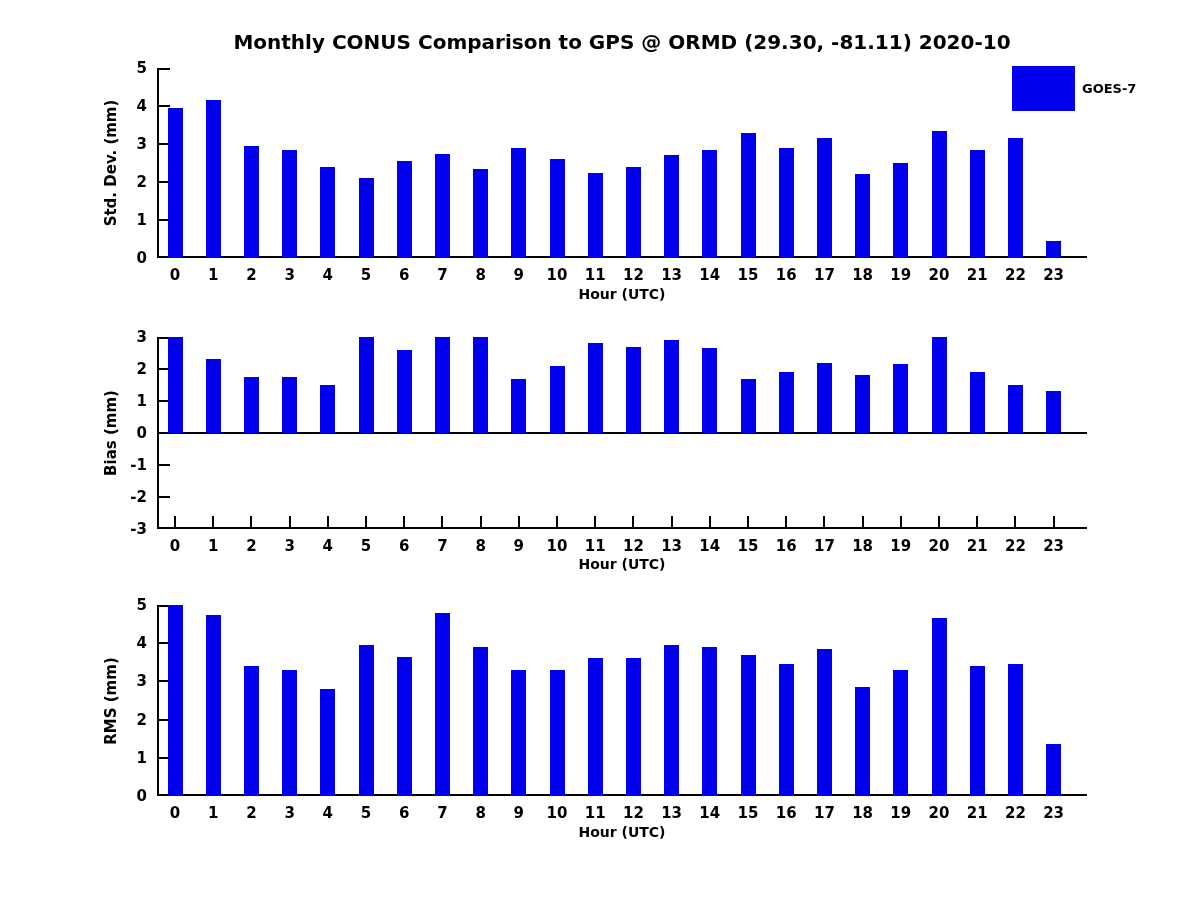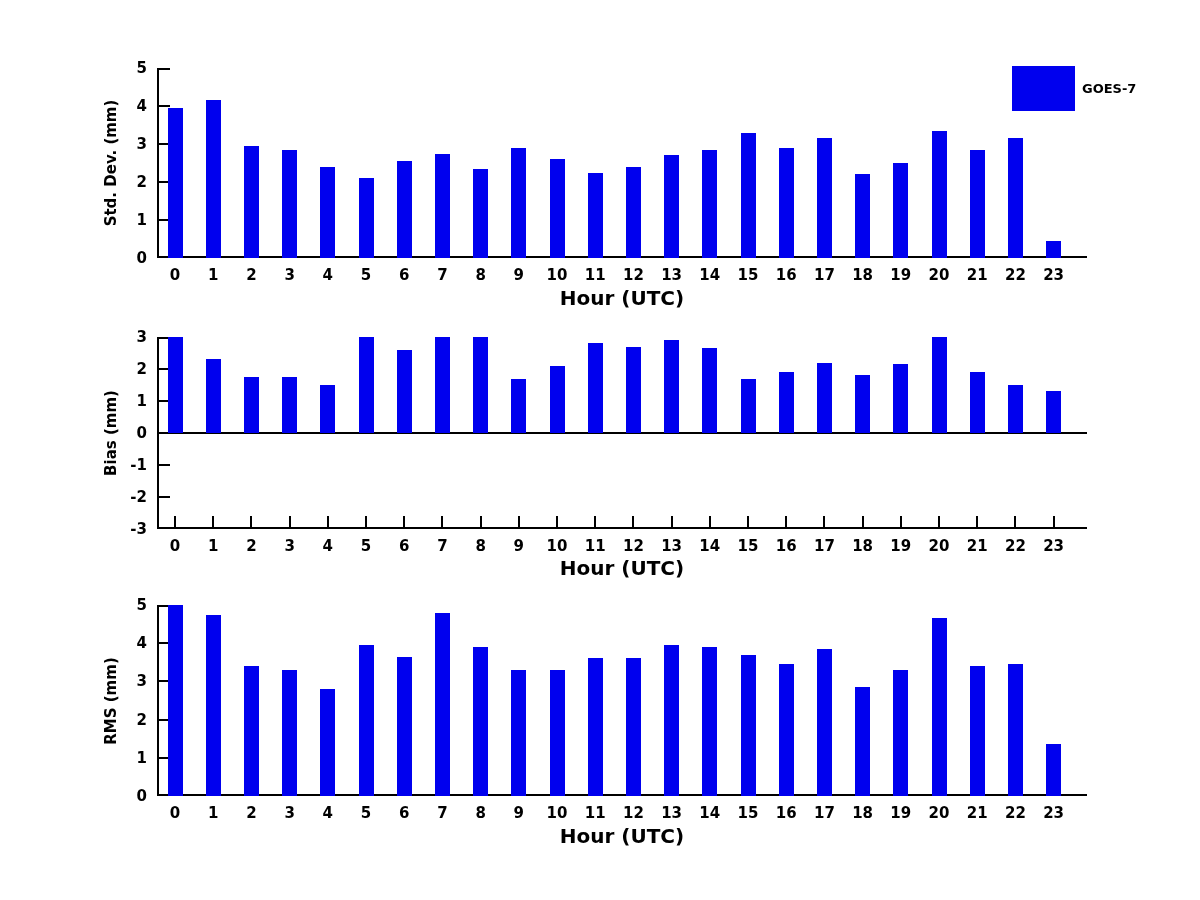--- a/index.html
+++ b/index.html
@@ -16,30 +16,31 @@
   .ytick-label{position:absolute;left:-44px;width:34px;text-align:right;
                font-size:15px;font-weight:bold;line-height:18px;}
   .xtick-label{position:absolute;width:34px;text-align:center;
                font-size:15px;font-weight:bold;line-height:18px;}
   .bar{position:absolute;width:15px;}
   .ylabel-box{position:absolute;left:98px;width:26px;display:flex;
               align-items:center;justify-content:center;}
   .ylabel-box span{transform:rotate(-90deg);white-space:nowrap;
                    font-size:15px;font-weight:bold;}
   .xlabel{position:absolute;left:157px;width:930px;text-align:center;
-          font-size:20px;font-weight:bold;}
+          font-size:14px;font-weight:bold;}
   .legend{position:absolute;left:1012px;top:66px;display:flex;align-items:center;}
   .legend .swatch{display:inline-block;width:63px;height:45px;}
   .legend .legend-label{margin-left:7px;font-size:13px;font-weight:bold;white-space:nowrap;}
 </style>
 </head>
 <body>
 
 <div id="page">
 
+  <div class="title">Monthly CONUS Comparison to GPS @ ORMD (29.30, -81.11) 2020-10</div>
 
   <div class="ylabel-box" style="top:68px;height:190px;">
     <span>Std. Dev. (mm)</span>
   </div>
   <div class="plot" id="plot-0" style="top:68px;height:190px;">
       <div class="spine-left"></div>
       <div class="spine-bottom"></div>
       <div class="ytick" style="top: 0px;"></div>
       <div class="ytick-label" style="top: -9px;">5</div>
       <div class="ytick" style="top: 37px;"></div>

